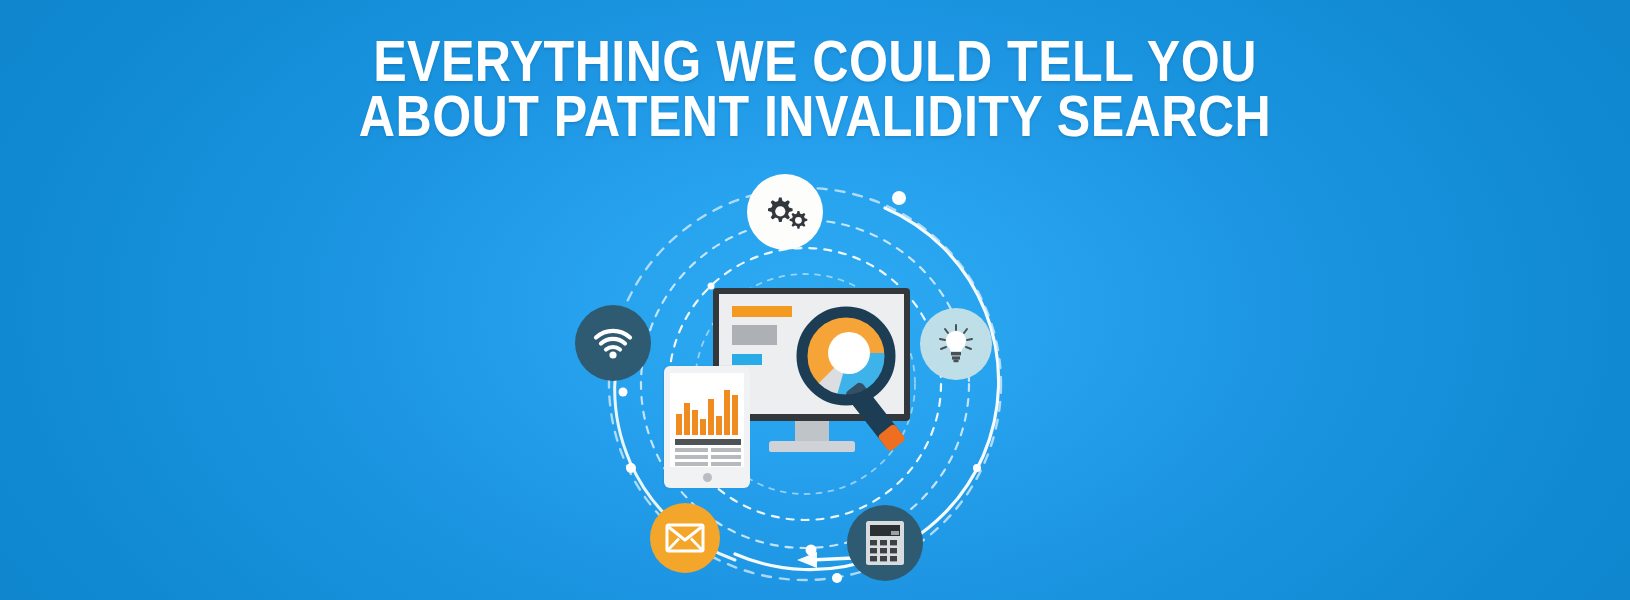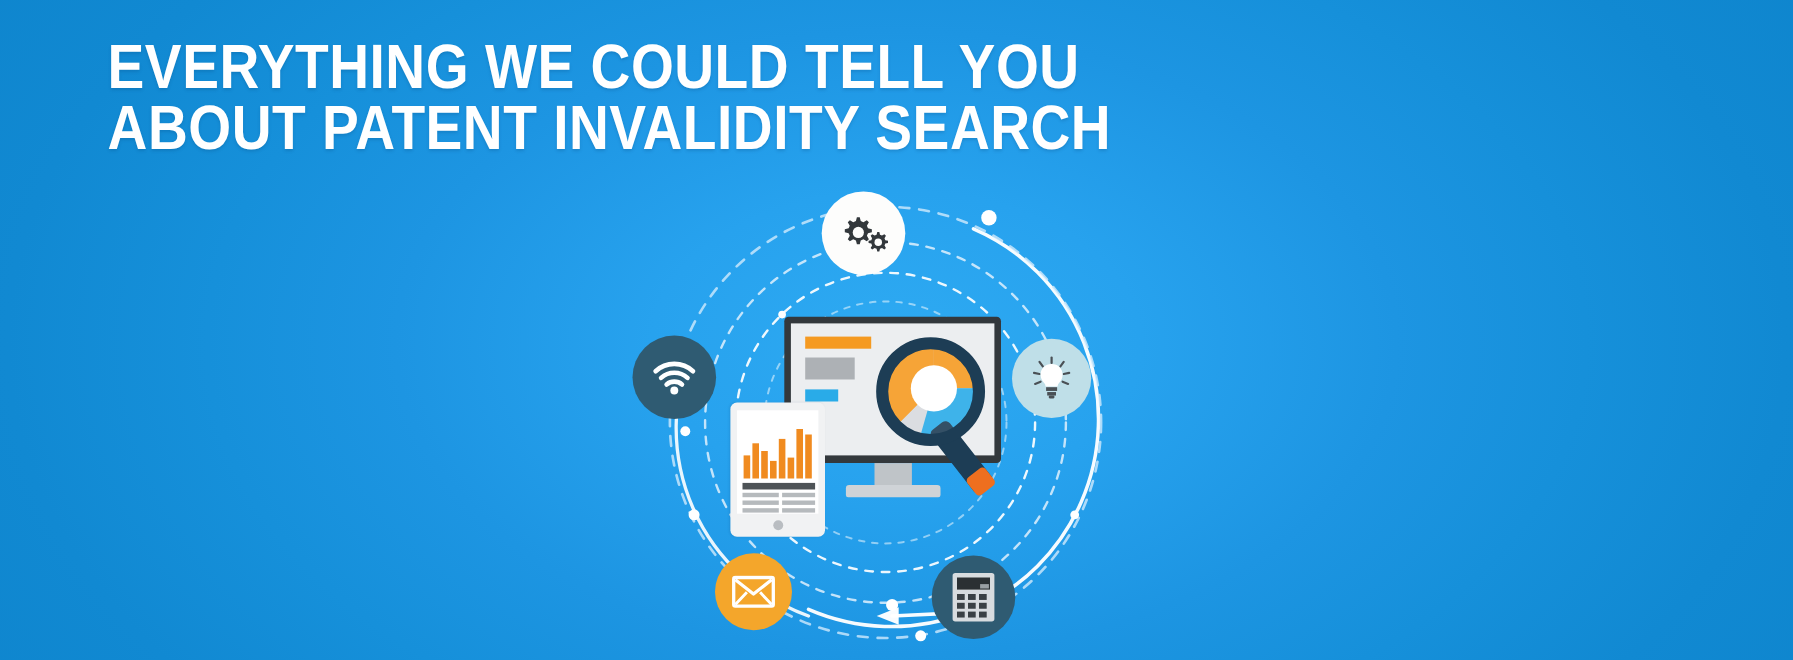--- a/index.html
+++ b/index.html
@@ -24,21 +24,21 @@
         #1d95e2 45%,
         #1690da 62%,
         #1189d2 80%,
         #0e85cd 100%);
   }
 
   
   .title-block {
     position:absolute;
     top:34px; left:0; right:0;
-    text-align:left;
+    text-align:center;
     z-index:40;
   }
   .title-line {
     display:block;
     color:#ffffff;
     font-family:"Liberation Sans Narrow","Liberation Sans", sans-serif;
     font-weight:bold;
     font-size:57px;
     line-height:55px;
     letter-spacing:0.5px;

